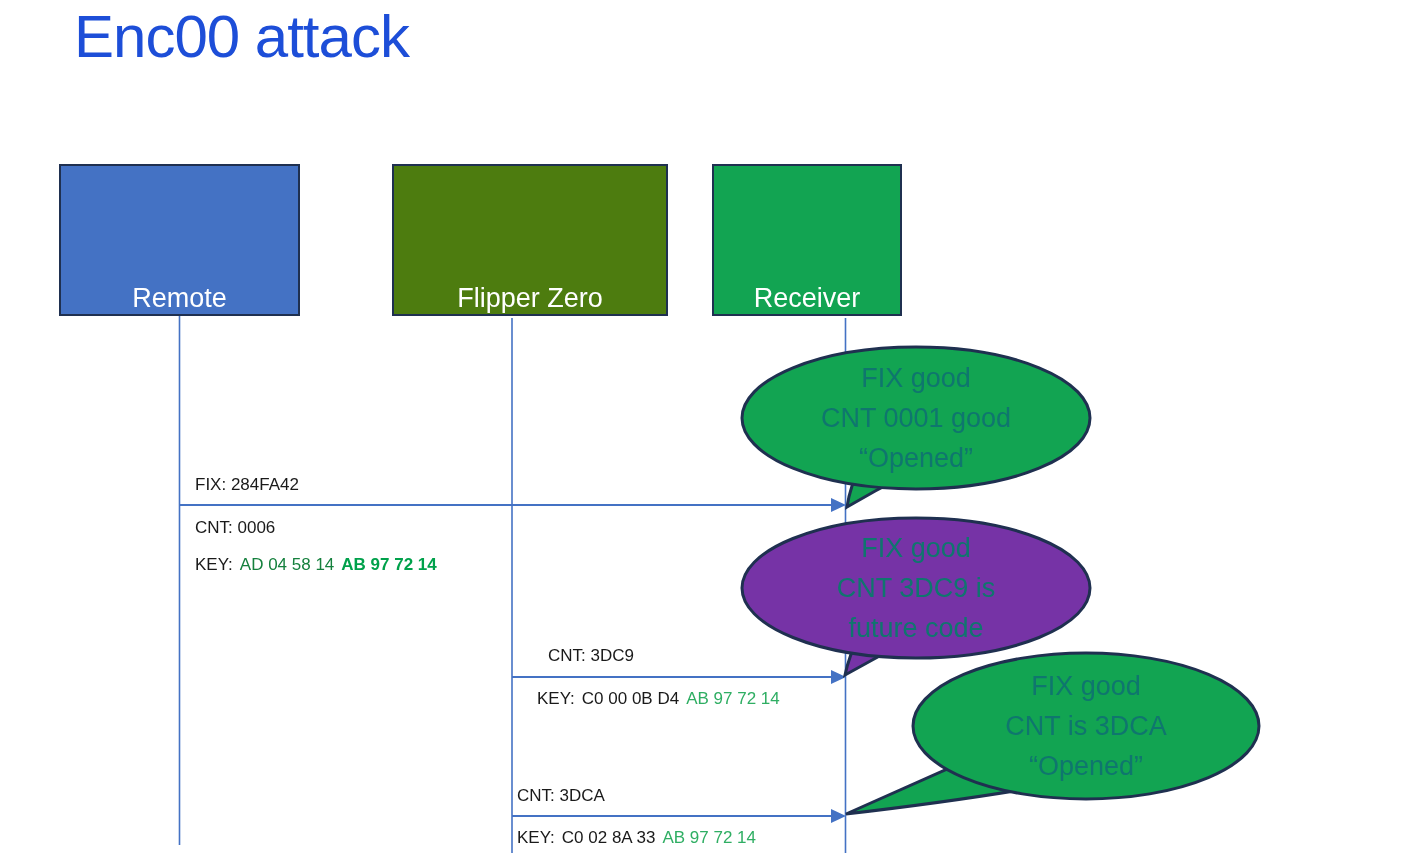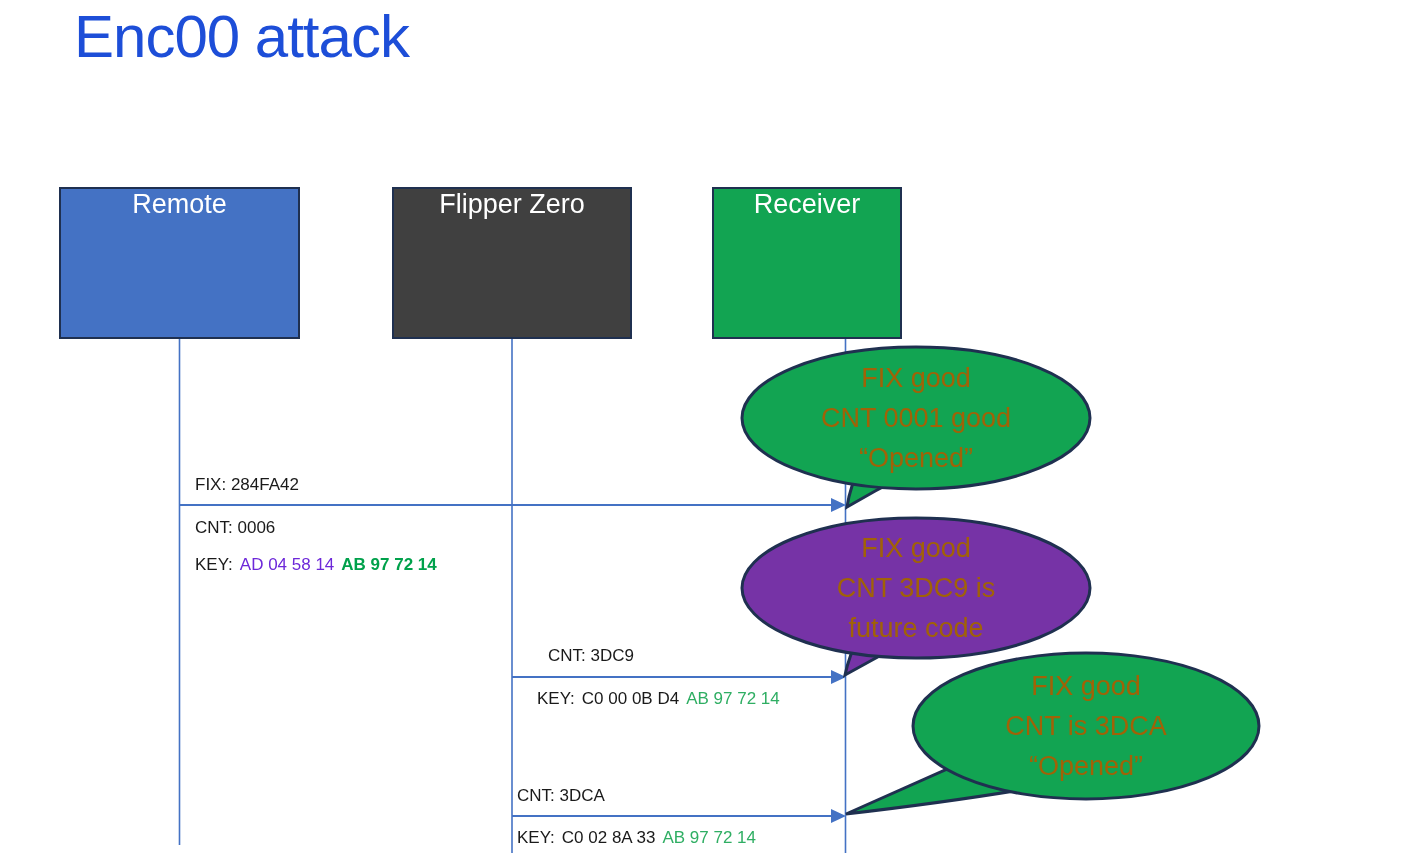--- a/index.html
+++ b/index.html
@@ -13,41 +13,41 @@
   .slide-title{
     left:74px;top:2px;
     font-size:60px;font-weight:300;letter-spacing:-1px;
     color:#1d4ed8;
   }
   
   .actor{
     top:164px;height:152px;
     border:2.5px solid #1F3050;
     box-sizing:border-box;
-    display:flex;align-items:flex-start;justify-content:center;
-    color:#ffffff;font-size:27px;margin-top:23px;
+    display:flex;align-items:flex-end;justify-content:center;
+    color:#ffffff;font-size:27px;
   }
   .actor-remote{left:59px;width:241px;background:#4472C4;}
-  .actor-flipper{left:392px;width:240px;background:#404040;}
+  .actor-flipper{left:392px;width:276px;background:#4d7c0f;}
   .actor-receiver{left:712px;width:190px;background:#12A452;}
   
   #shape-layer{left:0;top:0;}
   
   .msg-label{
     font-size:17px;color:#1a1a1a;white-space:nowrap;line-height:30px;
   }
-  .key-red{color:#6d28d9;}
+  .key-red{color:#15803d;}
   .key-green{color:#2FAE63;}
   .key-green-bold{color:#00A14B;font-weight:bold;}
   .seg{margin-right:7px;}
   .seg:last-child{margin-right:0;}
   
   .bubble-text{
     display:flex;flex-direction:column;align-items:center;justify-content:center;
-    color:#a16207;font-size:27px;line-height:40px;text-align:center;
+    color:#0f766e;font-size:27px;line-height:40px;text-align:center;
   }
   .bt-1{left:742px;top:352px;width:348px;height:132px;}
   .bt-2{left:742px;top:522px;width:348px;height:132px;}
   .bt-3{left:916px;top:660px;width:340px;height:132px;}
 </style>
 </head>
 <body>
 
 <div class="abs slide-title">Enc00 attack</div>
 

